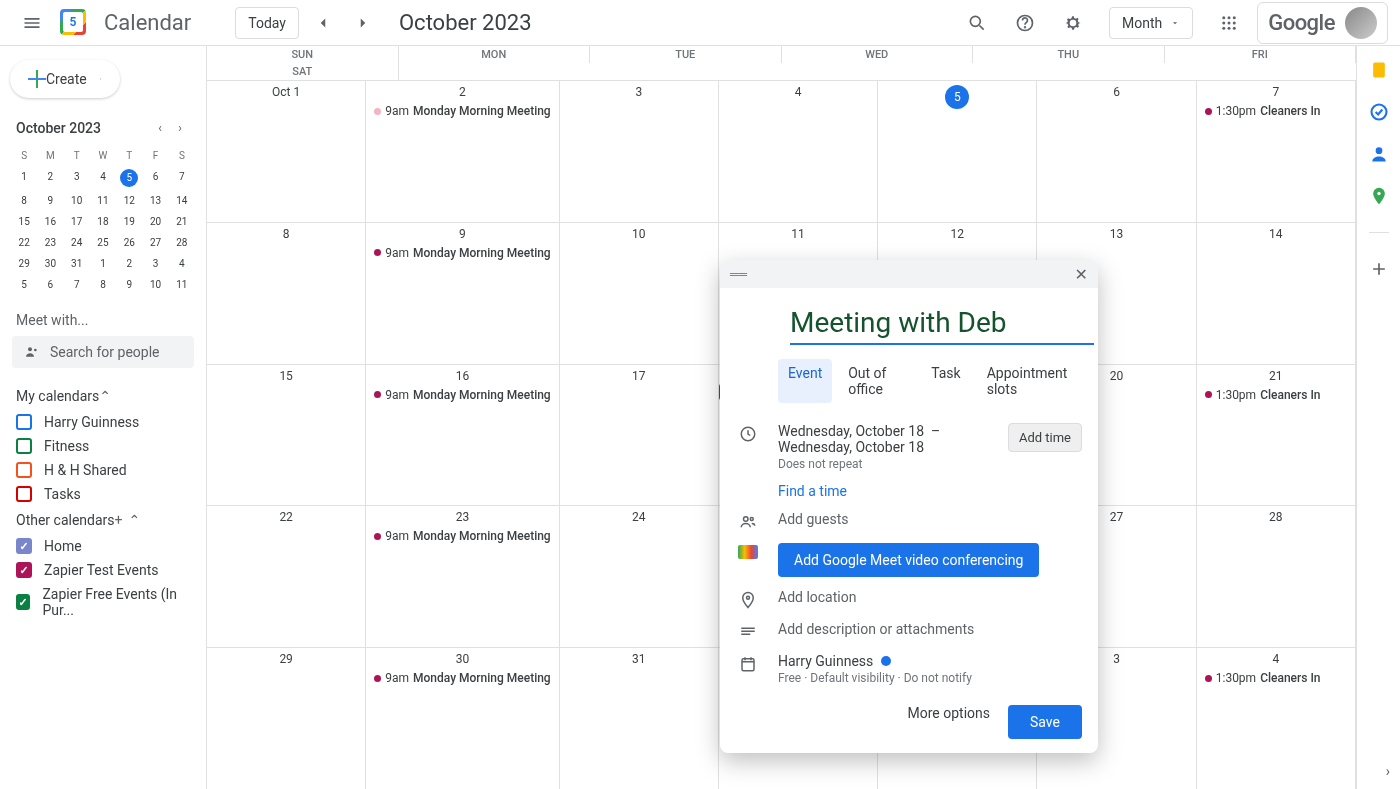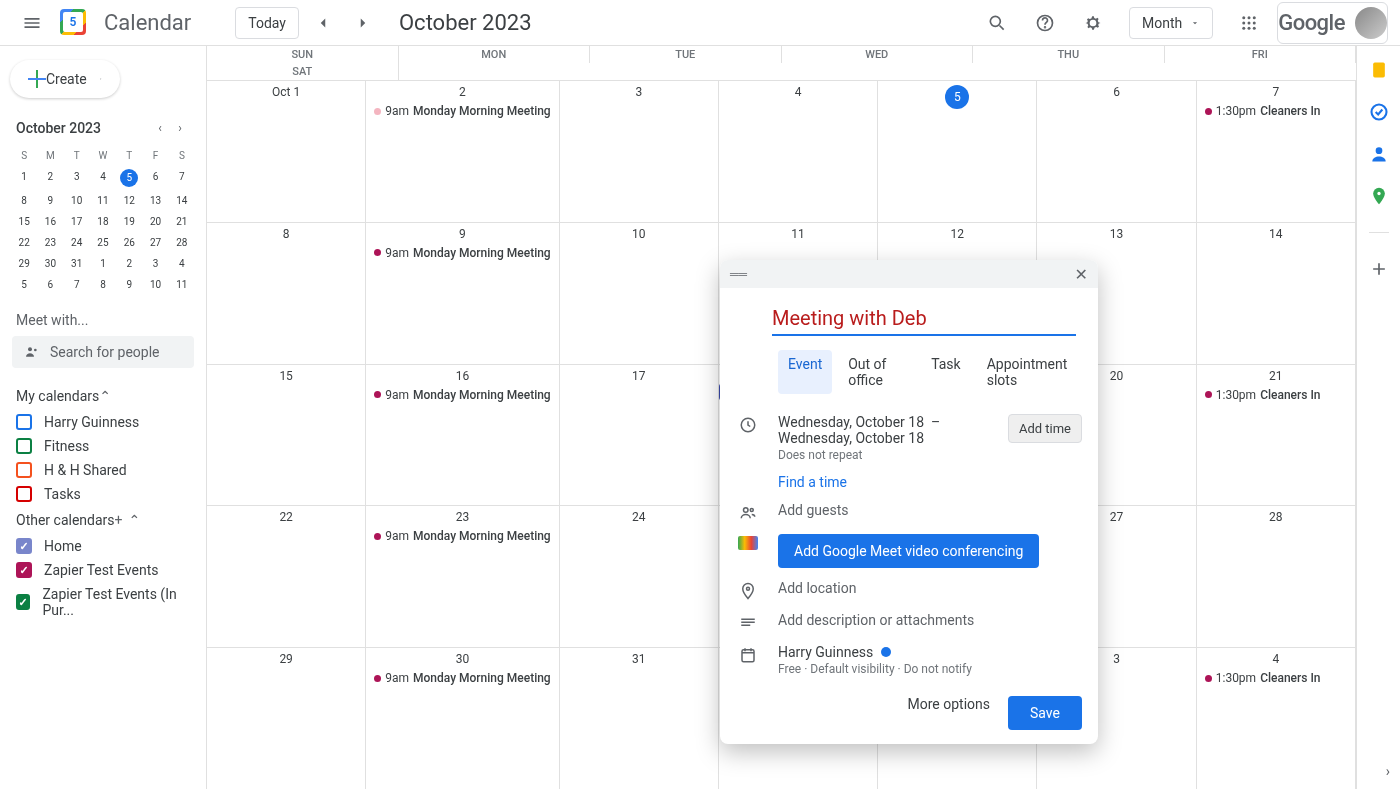--- a/index.html
+++ b/index.html
@@ -12,21 +12,21 @@
 .logo-box { width: 26px; height: 26px; border-radius: 4px; position: relative; overflow: hidden; }
 .logo-box::before { content:''; position:absolute; inset:0; background: linear-gradient(135deg, #4285f4 0 25%, #34a853 25% 50%, #fbbc04 50% 75%, #ea4335 75%); }
 .logo-num { position:absolute; inset:0; background:#fff; margin:3px; border-radius:2px; display:flex; align-items:center; justify-content:center; font-size:12px; font-weight:600; color:#1a73e8; }
 .app-title { font-size: 22px; color: #5f6368; margin-left: 4px; margin-right: 36px; }
 .today-btn { border: 1px solid #dadce0; background: #fff; padding: 7px 12px; border-radius: 4px; font-size: 14px; color: #3c4043; cursor: pointer; text-align: right; }
 .nav-arrow { width: 32px; height: 32px; display: flex; align-items: center; justify-content: center; cursor: pointer; color: #5f6368; }
 .month-title { font-size: 22px; color: #3c4043; margin-left: 12px; }
 .spacer { flex: 1; }
 .icon-btn { width: 40px; height: 40px; display:flex; align-items:center; justify-content:center; cursor:pointer; color:#5f6368; border-radius:50%; }
 .view-select { border:1px solid #dadce0; padding: 7px 12px; border-radius:4px; font-size:14px; color:#3c4043; cursor:pointer; display:flex; align-items:center; gap:8px; margin: 0 8px; }
-.google-logo { font-size: 22px; font-weight: 500; letter-spacing: -0.5px; color: #5f6368; padding: 4px 0; border:1px solid #dadce0; border-radius: 6px; display:flex; align-items:center; gap:10px;justify-content:space-between;}
+.google-logo { font-size: 22px; font-weight: 500; letter-spacing: -0.5px; color: #5f6368; padding: 4px 10px; border:1px solid #dadce0; border-radius: 6px; display:flex; align-items:center; gap:10px;justify-content:space-between;}
 .avatar { width: 32px; height:32px; border-radius:50%; background: linear-gradient(135deg,#888,#ccc); }
 
 
 .main { display: flex; height: calc(100% - 46px); }
 .sidebar { width: 206px; padding: 14px 10px 10px 10px; flex-shrink:0; }
 .create-btn { display:flex; align-items:center; gap:12px; padding: 10px 18px; border-radius: 24px; box-shadow: 0 1px 3px rgba(0,0,0,0.2); font-size:14px; color:#3c4043; cursor:pointer; width: 110px; background:#fff; }
 .plus-icon { width:18px; height:18px; position:relative; }
 .plus-icon::before,.plus-icon::after { content:''; position:absolute; background:linear-gradient(45deg,#ea4335,#fbbc04,#34a853,#4285f4); }
 .plus-icon::before { left:8px; top:0; width:2px; height:18px; background:#34a853; }
 .plus-icon::after { top:8px; left:0; height:2px; width:18px; background:#4285f4; }
@@ -68,21 +68,21 @@
 
 .right-rail { width:44px; border-left:1px solid #e0e0e0; display:flex; flex-direction:column; align-items:center; padding-top:14px; gap:22px; }
 .rail-icon { width:20px; height:20px; cursor:pointer; }
 
 
 .popup { position:absolute; left:720px; top:260px; width:378px; background:#fff; border-radius:8px; box-shadow:0 8px 24px rgba(0,0,0,0.25); z-index:100; padding-bottom:14px; }
 .popup-top { height:28px; background:#f1f3f4; border-radius:8px 8px 0 0; display:flex; align-items:center; justify-content:space-between; padding:0 10px; }
 .drag-handle { color:#5f6368; font-size:12px; }
 .close-x { color:#5f6368; cursor:pointer; font-size:16px; }
 .popup-body { padding: 14px 16px 0 16px; }
-.title-input { width:calc(100% - 42px); margin-left:36px; font-size:20px; border:none; border-bottom:2px solid #1a73e8; padding:4px 0; outline:none; color:#b91c1c; }
+.title-input { width:calc(100% - 42px); margin-left:54px; font-size:28px; border:none; border-bottom:2px solid #1a73e8; padding:4px 0; outline:none; color:#14532d; }
 .tabs { display:flex; gap:6px; margin:14px 0 14px 42px; }
 .tab { padding:6px 10px; font-size:14px; color:#3c4043; border-radius:4px; cursor:pointer; }
 .tab.active { background:#e8f0fe; color:#1967d2; }
 .prow { display:flex; align-items:flex-start; gap:18px; padding:6px 0; }
 .prow-icon { width:24px; color:#5f6368; display:flex; justify-content:center; padding-top:2px; flex-shrink:0; }
 .date-line { font-size:14px; color:#3c4043; }
 .sub-line { font-size:12px; color:#70757a; margin-top:2px; }
 .add-time-btn { border:1px solid #dadce0; padding:6px 10px; border-radius:4px; font-size:13px; color:#3c4043; cursor:pointer; margin-left:auto; }
 .link-text { color:#1a73e8; font-size:14px; cursor:pointer; }
 .ghost-text { color:#5f6368; font-size:14px; }
@@ -283,21 +283,21 @@
         <div class="cal-item">
           <div class="checkbox checked" style="border-color: rgb(121, 134, 203); background: rgb(121, 134, 203);"></div>
           <span>Home</span>
         </div>
         <div class="cal-item">
           <div class="checkbox checked" style="border-color: rgb(173, 20, 87); background: rgb(173, 20, 87);"></div>
           <span>Zapier Test Events</span>
         </div>
         <div class="cal-item">
           <div class="checkbox checked" style="border-color: rgb(11, 128, 67); background: rgb(11, 128, 67);"></div>
-          <span>Zapier Test Events (In Pur...</span>
+          <span>Zapier Free Events (In Pur...</span>
         </div>
       </div>
   </div>
 
   <div class="calendar-area">
     <div class="grid-wrap">
       <div class="dow-row" id="dow-row">
           <div class="dow-cell">SUN</div>
           <div class="dow-cell">MON</div>
           <div class="dow-cell">TUE</div>

